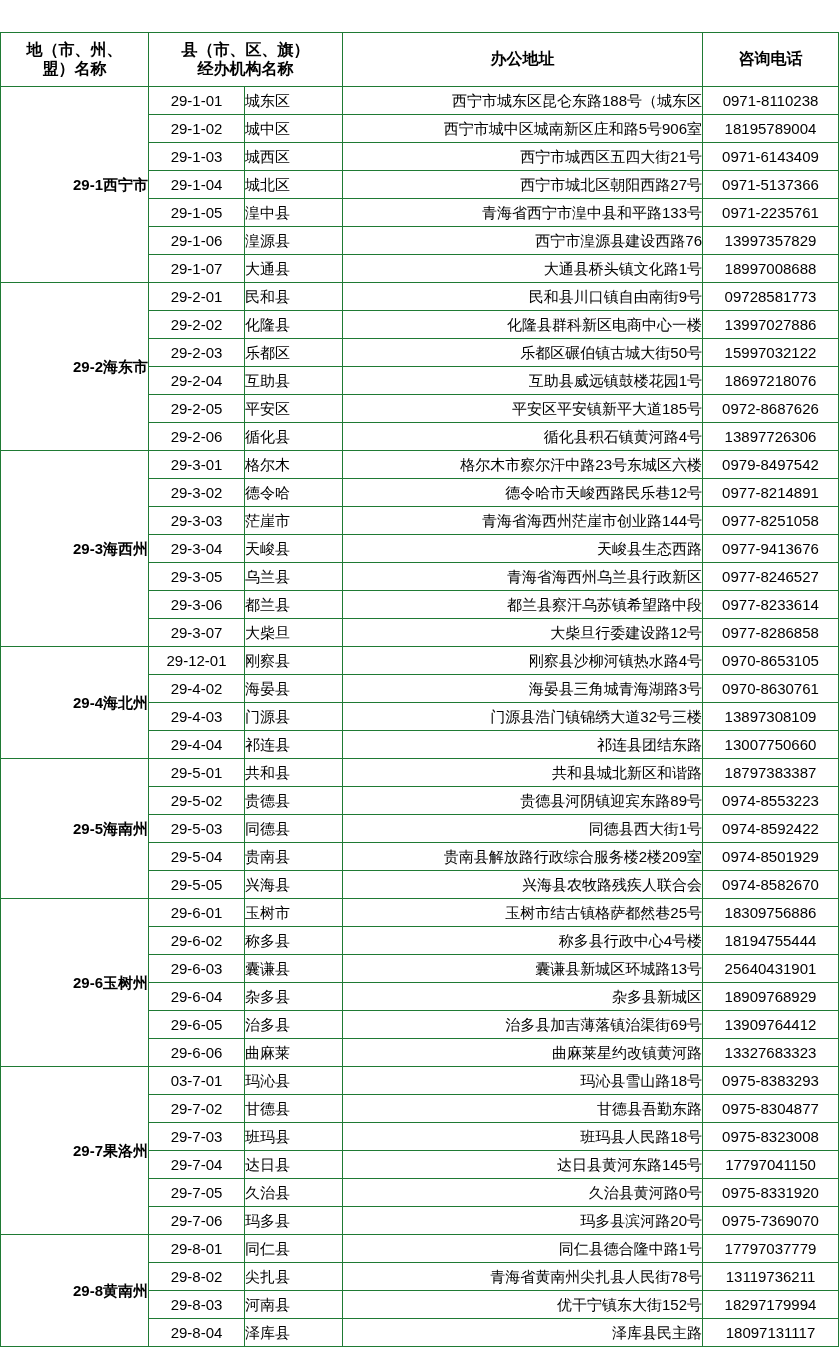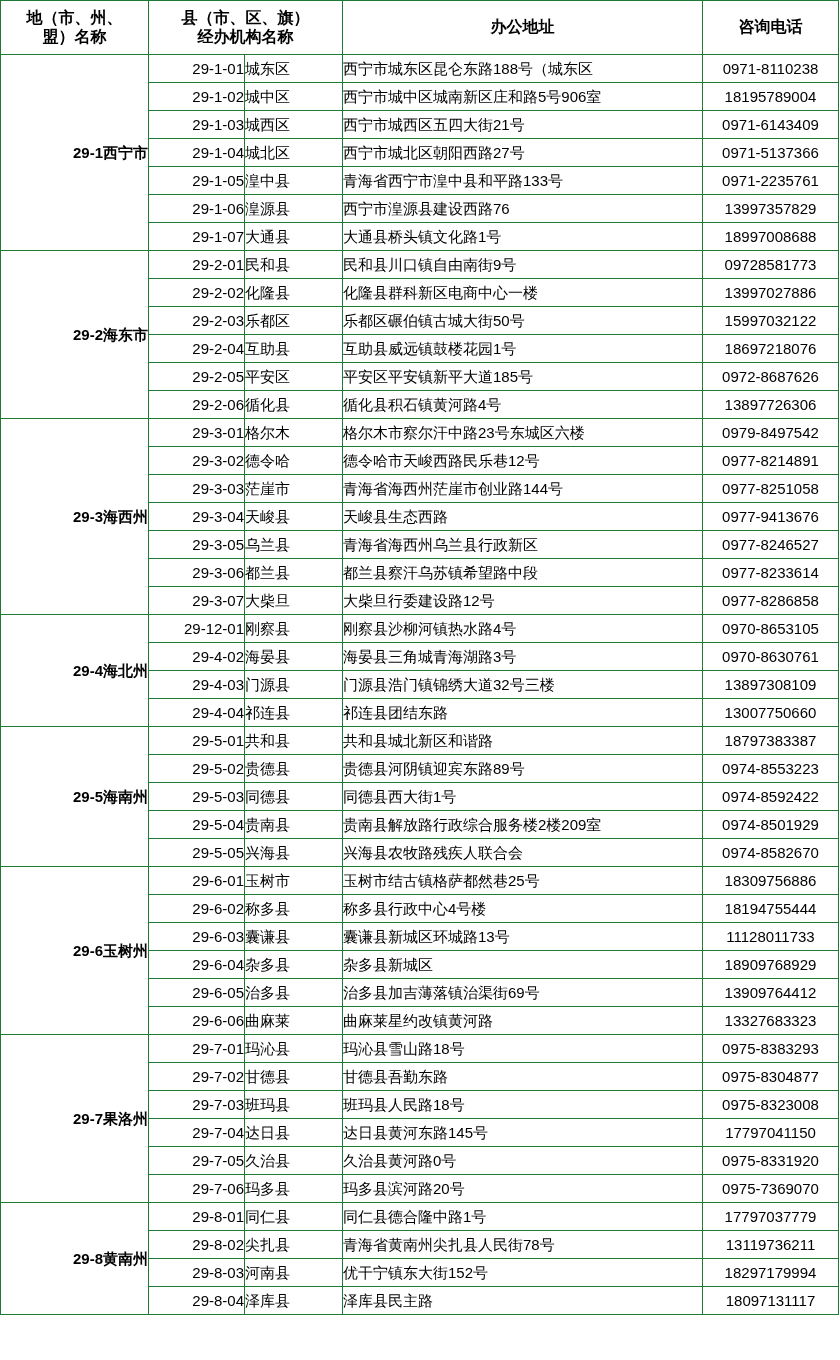--- a/index.html
+++ b/index.html
@@ -14,20 +14,21 @@
   }
   .sheet {
     width: 838px;
     margin: 0;
     padding: 0;
   }
   table.reg-table {
     border-collapse: collapse;
     width: 838px;
     table-layout: fixed;
+    margin-top: 32px;
   }
   table.reg-table th,
   table.reg-table td {
     border: 1px solid #1f7a34;
     padding: 0;
     vertical-align: middle;
     font-size: 15px;
     line-height: 1.15;
     height: 28px;
     box-sizing: border-box;
@@ -45,29 +46,29 @@
   col.c-addr   { width: 360px; }
   col.c-phone  { width: 136px; }
 
   td.region-cell {
     text-align: right;
     font-weight: bold;
     font-size: 16px;
     padding-left: 8px;
   }
   td.code-cell {
-    text-align: right;
+    text-align: center;
     font-size: 14.5px;
   }
   td.county-cell {
     text-align: left;
     font-size: 15px;
   }
   td.addr-cell {
-    text-align: left;
+    text-align: right;
     padding-left: 6px;
     font-size: 15px;
   }
   td.phone-cell {
     text-align: center;
     font-size: 15px;
   }
   .hdr-line { display: block; }
 </style>
 </head>
@@ -286,21 +287,21 @@
         <tr>
           <td class="code-cell">29-6-02</td>
           <td class="county-cell">称多县</td>
           <td class="addr-cell">称多县行政中心4号楼</td>
           <td class="phone-cell">18194755444</td>
         </tr>
         <tr>
           <td class="code-cell">29-6-03</td>
           <td class="county-cell">囊谦县</td>
           <td class="addr-cell">囊谦县新城区环城路13号</td>
-          <td class="phone-cell">11128011733</td>
+          <td class="phone-cell">25640431901</td>
         </tr>
         <tr>
           <td class="code-cell">29-6-04</td>
           <td class="county-cell">杂多县</td>
           <td class="addr-cell">杂多县新城区</td>
           <td class="phone-cell">18909768929</td>
         </tr>
         <tr>
           <td class="code-cell">29-6-05</td>
           <td class="county-cell">治多县</td>
@@ -308,21 +309,21 @@
           <td class="phone-cell">13909764412</td>
         </tr>
         <tr>
           <td class="code-cell">29-6-06</td>
           <td class="county-cell">曲麻莱</td>
           <td class="addr-cell">曲麻莱星约改镇黄河路</td>
           <td class="phone-cell">13327683323</td>
         </tr>
         <tr>
           <td class="region-cell" rowspan="6">29-7果洛州</td>
-          <td class="code-cell">29-7-01</td>
+          <td class="code-cell">03-7-01</td>
           <td class="county-cell">玛沁县</td>
           <td class="addr-cell">玛沁县雪山路18号</td>
           <td class="phone-cell">0975-8383293</td>
         </tr>
         <tr>
           <td class="code-cell">29-7-02</td>
           <td class="county-cell">甘德县</td>
           <td class="addr-cell">甘德县吾勤东路</td>
           <td class="phone-cell">0975-8304877</td>
         </tr>

